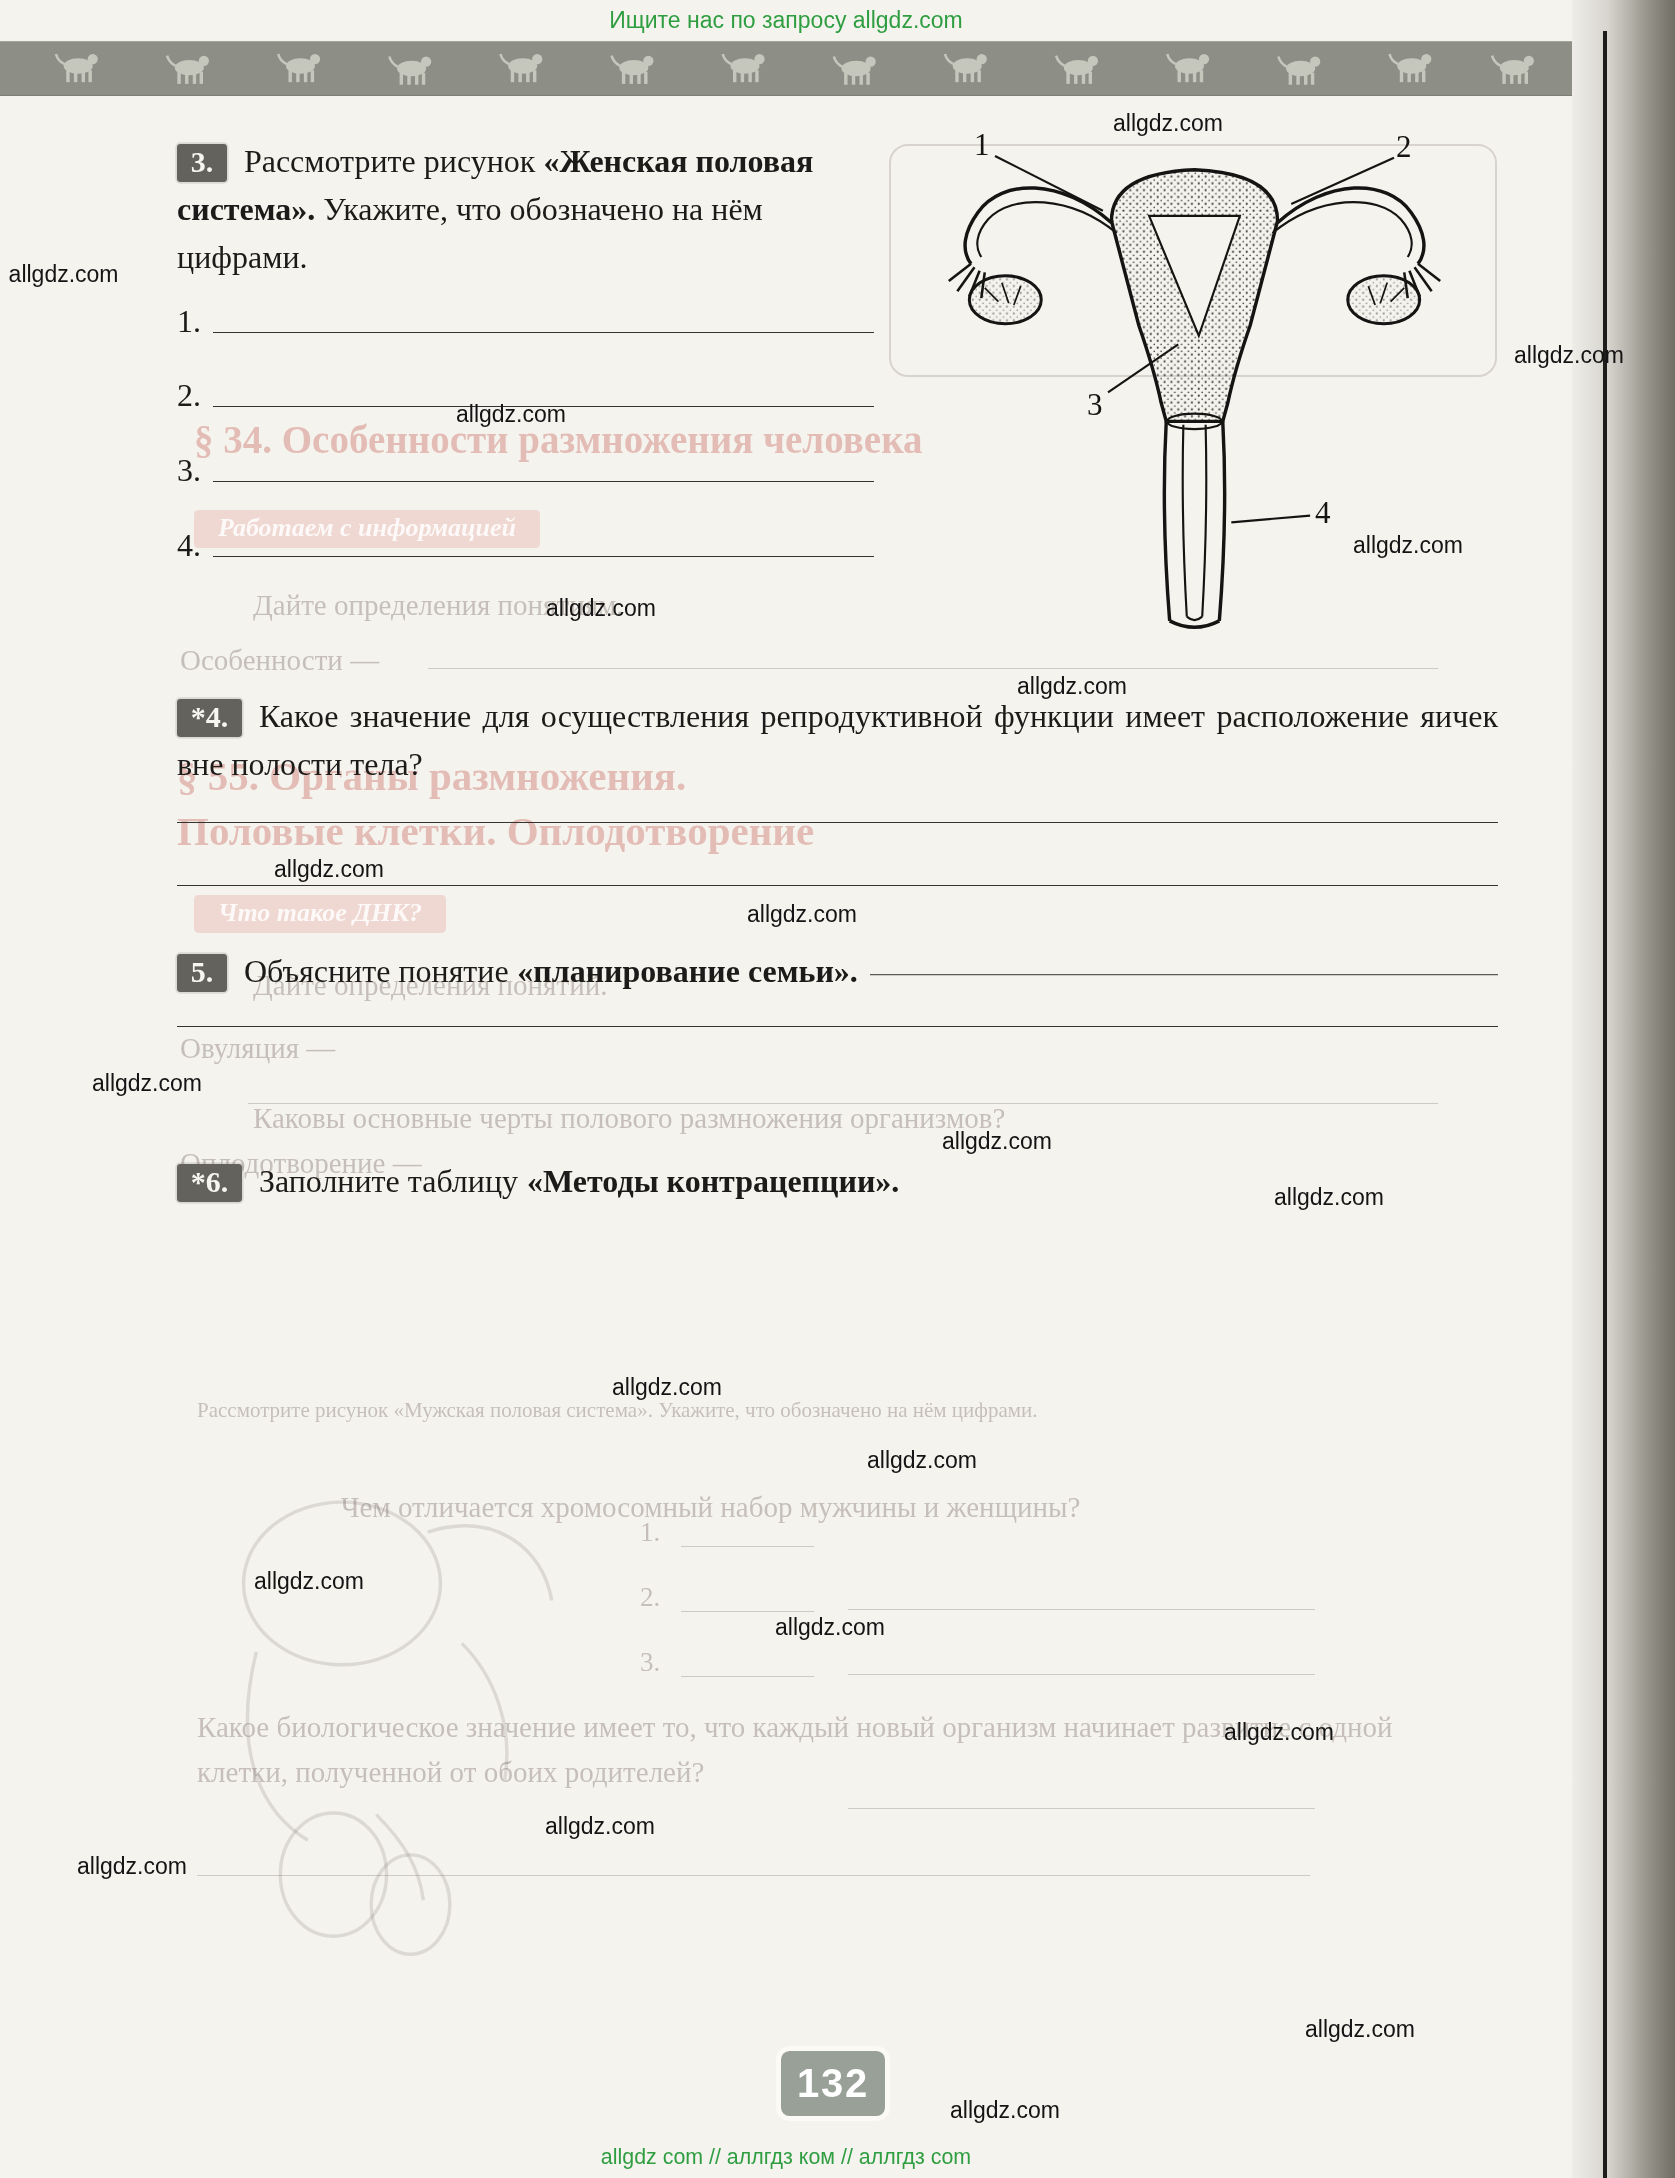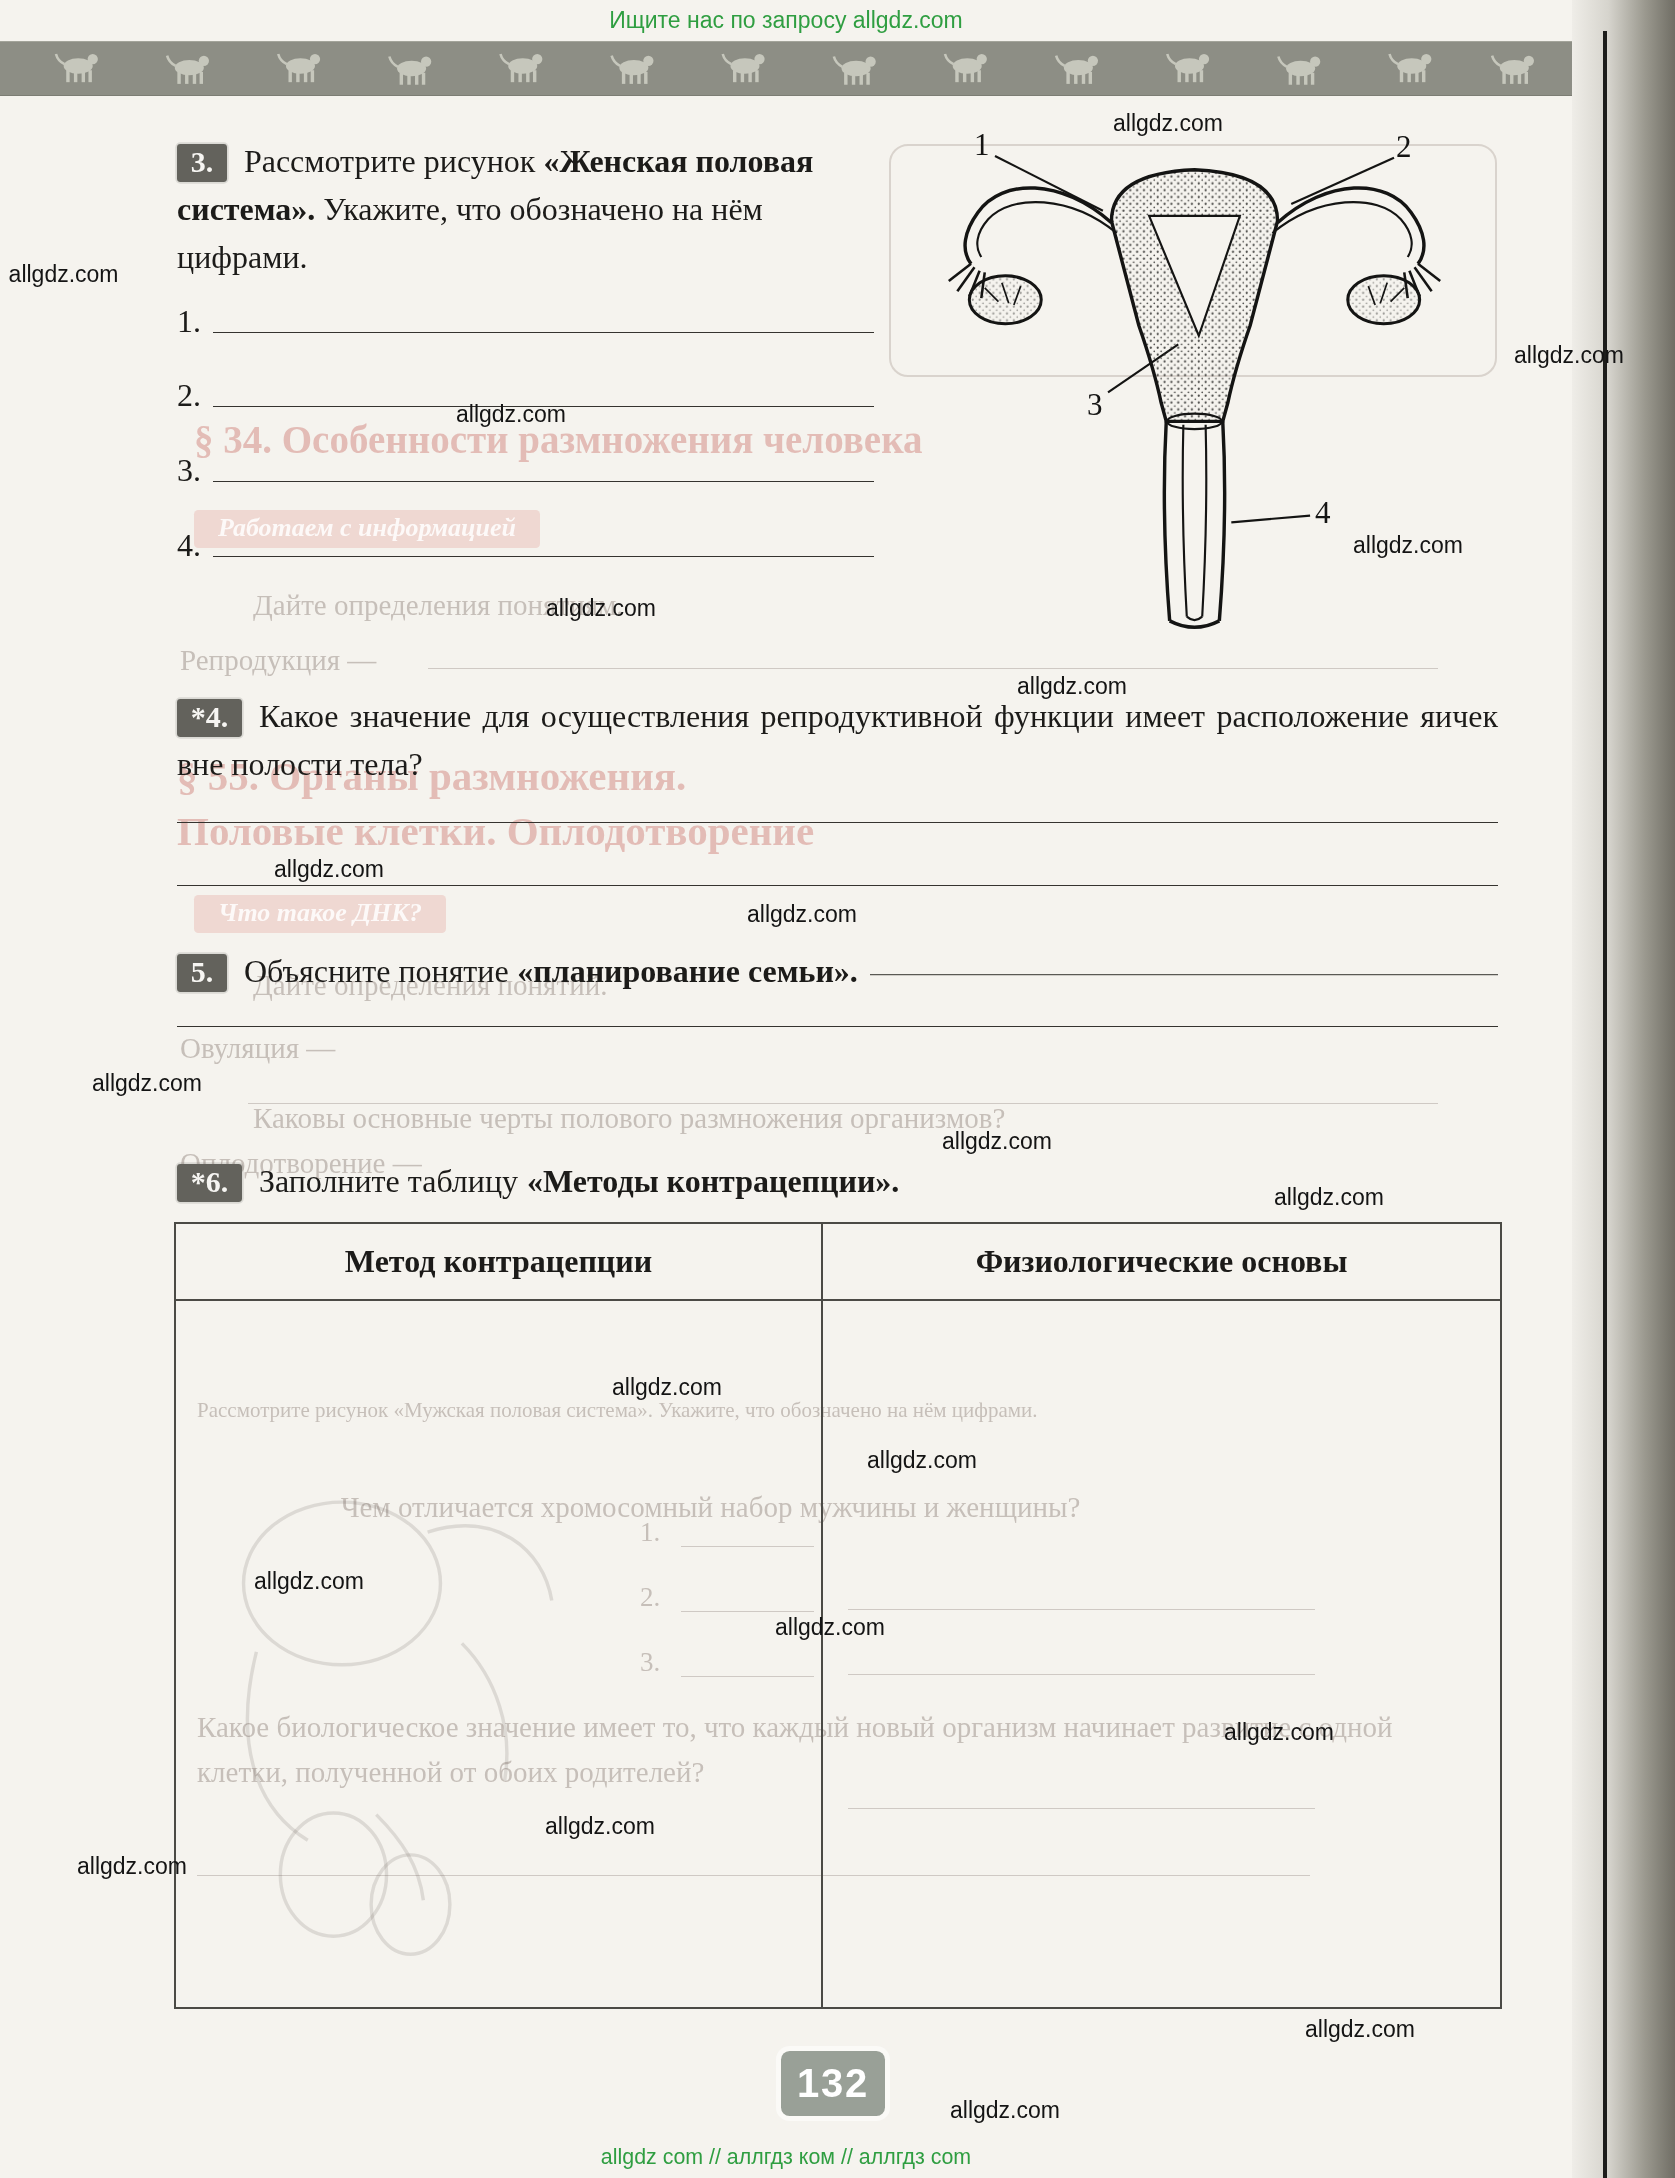--- a/index.html
+++ b/index.html
@@ -87,21 +87,21 @@
       <use href="#beast" x="1520" y="3"></use>
       <use href="#beast" x="1650" y="0"></use>
       <use href="#beast" x="1770" y="2"></use>
     </svg>
   </div>
 
   <div class="ghost gFrame" style="left:889px;top:144px;width:604px;height:229px;"></div>
   <div class="ghost gRed" style="left:194px;top:417px;font-size:39px;">§ 34. Особенности размножения человека</div>
   <div class="ghost gBadge" style="left:194px;top:510px;">Работаем с информацией</div>
   <div class="ghost gGrey" style="left:253px;top:589px;font-size:29px;">Дайте определения понятиям.</div>
-  <div class="ghost gGrey" style="left:180px;top:644px;font-size:29px;">Репродукция —</div>
+  <div class="ghost gGrey" style="left:180px;top:644px;font-size:29px;">Особенности —</div>
   <div class="gRule" style="left:428px;top:668px;width:1010px;"></div>
   <div class="ghost gRed" style="left:177px;top:752px;font-size:41px;">§ 55. Органы размножения.</div>
   <div class="ghost gRed" style="left:177px;top:807px;font-size:41px;">Половые клетки. Оплодотворение</div>
   <div class="ghost gBadge" style="left:194px;top:895px;">Что такое ДНК?</div>
   <div class="ghost gGrey" style="left:253px;top:969px;font-size:29px;">Дайте определения понятий.</div>
   <div class="ghost gGrey" style="left:180px;top:1032px;font-size:29px;">Овуляция —</div>
   <div class="ghost gGrey" style="left:253px;top:1070px;font-size:29px;margin-top:32px;">Каковы основные черты полового размножения организмов?</div>
   <div class="gRule" style="left:248px;top:1103px;width:1190px;"></div>
   <div class="ghost gGrey" style="left:180px;top:1147px;font-size:29px;">Оплодотворение —</div>
   <div class="ghost gGrey" style="left:197px;top:1395px;width:1113px;font-size:21px;line-height:1.5;">Рассмотрите рисунок «Мужская половая система». Укажите, что обозначено на нём цифрами.</div>
@@ -228,30 +228,20 @@
     <div class="fill"></div>
   </div>
   <div class="rule" style="left:177px;top:1026px;width:1321px;"></div>
 
   <div class="para flexline" style="left:177px;top:1157px;width:1321px;">
     <span class="tbadge" style="flex:none;">*6.</span>
     <span style="white-space:nowrap;">Заполните таблицу </span>
     <b style="white-space:nowrap;margin-left:9px;">«Методы контрацепции».</b>
   </div>
 
-  <div class="ctable">
-    <div class="thead">
-      <div class="cell-l">Метод контрацепции</div>
-      <div class="cell-r">Физиологические основы</div>
-    </div>
-    <div class="tbody">
-      <div class="cell-l"></div>
-      <div class="cell-r"></div>
-    </div>
-  </div>
 
   <div class="pagenum">132</div>
 
   <div class="footer">allgdz com  //  аллгдз ком  //  аллгдз com</div>
 
   <div class="wm" style="left:1113px;top:110px;">allgdz.com</div>
   <div class="wm" style="left:8.6px;top:261px;">allgdz.com</div>
   <div class="wm" style="left:1514px;top:342px;">allgdz.com</div>
   <div class="wm" style="left:456px;top:401px;">allgdz.com</div>
   <div class="wm" style="left:1353px;top:532px;">allgdz.com</div>

